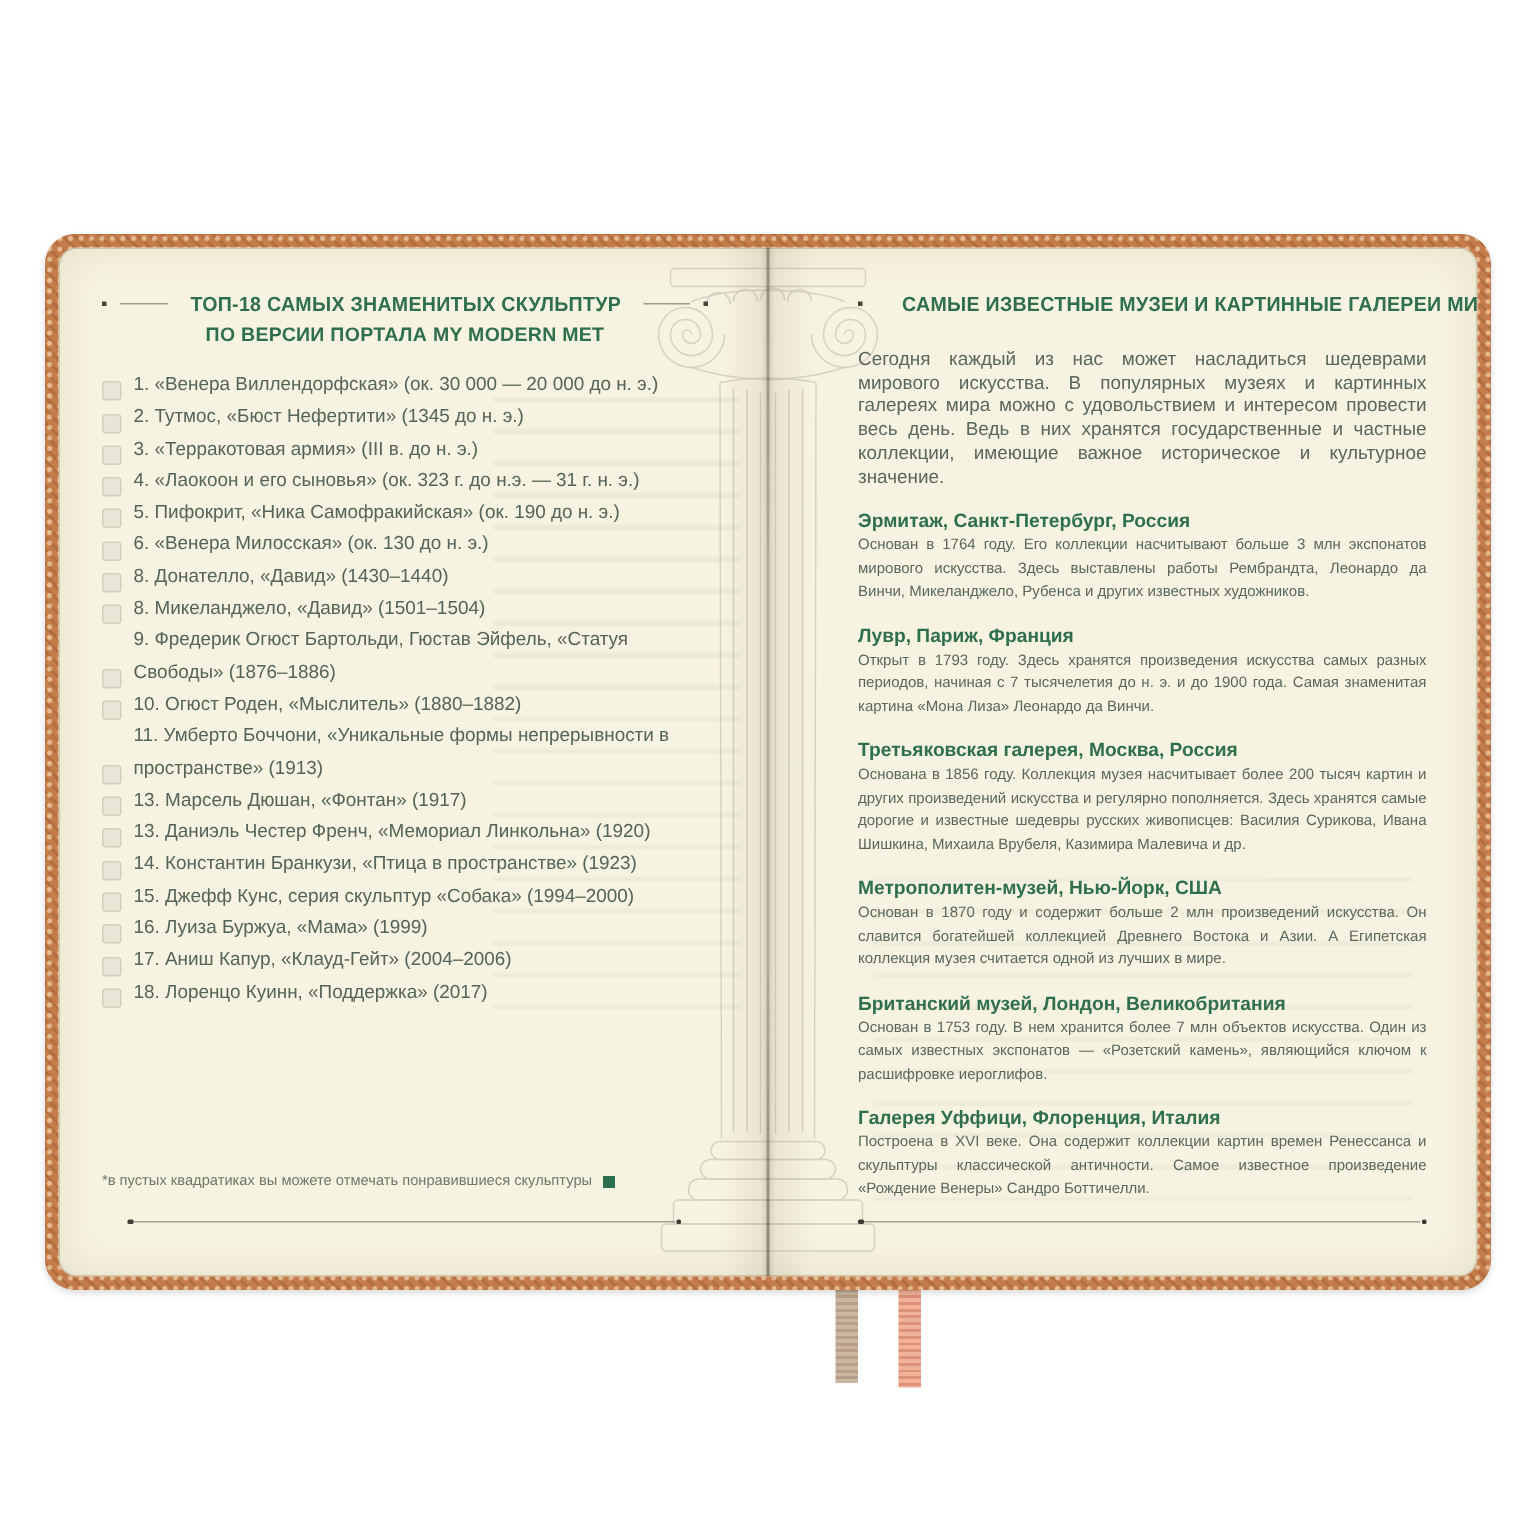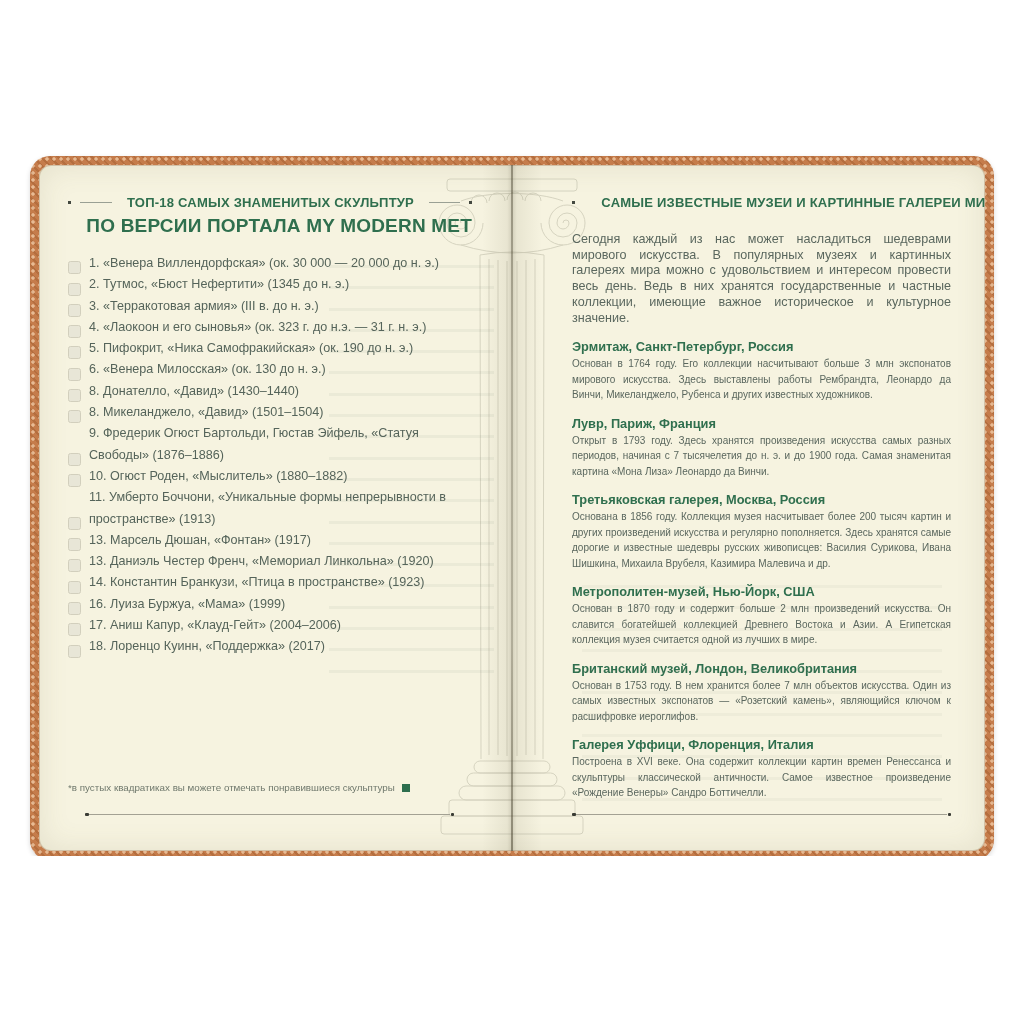--- a/index.html
+++ b/index.html
@@ -1,16 +1,16 @@
 <!DOCTYPE html>
 <html><head>
 <meta charset="utf-8">
 <style>
   html,body{margin:0;padding:0;background:#ffffff;}
-  .scene{position:relative;width:1024px;height:856px;background:#ffffff;overflow:hidden;
+  .scene{position:relative;width:1024px;height:1024px;background:#ffffff;overflow:hidden;
          font-family:"Liberation Sans","DejaVu Sans",sans-serif;}
 
   
   .ribbon{position:absolute;top:852px;width:15px;z-index:1;}
   .ribbon.r1{left:557px;height:70px;
     background:repeating-linear-gradient(180deg,#ccb5a0 0 2.5px,#b79e88 2.5px 4.5px);}
   .ribbon.r2{left:599px;height:73px;
     background:repeating-linear-gradient(180deg,#f2b29a 0 2.5px,#dd9179 2.5px 4.5px);}
 
   
@@ -39,21 +39,21 @@
   
   .page{position:relative;width:50%;box-sizing:border-box;z-index:1;}
   .page.left{padding:30px 40px 0 29px;}
   .page.right{padding:30px 34px 0 60px;}
 
   .header-row{display:flex;align-items:center;gap:9px;}
   .hdot{width:3px;height:3px;background:#43483f;flex:none;}
   .hrule{height:1px;background:#9aa094;flex:1;}
   .page-title{font-weight:bold;font-size:13.6px;letter-spacing:.2px;color:#2f6f4e;
               white-space:nowrap;transform:scaleX(.96);transform-origin:center;}
-  .title-line2{text-align:right;font-weight:bold;font-size:19px;letter-spacing:.2px;
+  .title-line2{text-align:center;font-weight:bold;font-size:13px;letter-spacing:.2px;
                color:#2f6f4e;margin-top:5px;}
 
   
   .list{margin-top:16px;}
   .item{display:flex;align-items:flex-end;font-size:12.6px;line-height:21.3px;color:#55645a;}
   .checkbox{width:11px;height:11px;margin:5px 8px 0 0;flex:none;
             background:#e8e6d7;border:1px solid #d2cfbd;border-radius:2.5px;}
   .item-text{flex:1;}
 
   .footnote{position:absolute;left:29px;bottom:58px;display:flex;align-items:center;gap:7px;
@@ -183,20 +183,24 @@
   <div class="item">
     <span class="checkbox"></span>
     <span class="item-text">13. Даниэль Честер Френч, «Мемориал Линкольна» (1920)</span>
   </div>
 
   <div class="item">
     <span class="checkbox"></span>
     <span class="item-text">14. Константин Бранкузи, «Птица в пространстве» (1923)</span>
   </div>
 
+  <div class="item">
+    <span class="checkbox"></span>
+    <span class="item-text">15. Джефф Кунс, серия скульптур «Собака» (1994–2000)</span>
+  </div>
 
   <div class="item">
     <span class="checkbox"></span>
     <span class="item-text">16. Луиза Буржуа, «Мама» (1999)</span>
   </div>
 
   <div class="item">
     <span class="checkbox"></span>
     <span class="item-text">17. Аниш Капур, «Клауд-Гейт» (2004–2006)</span>
   </div>

